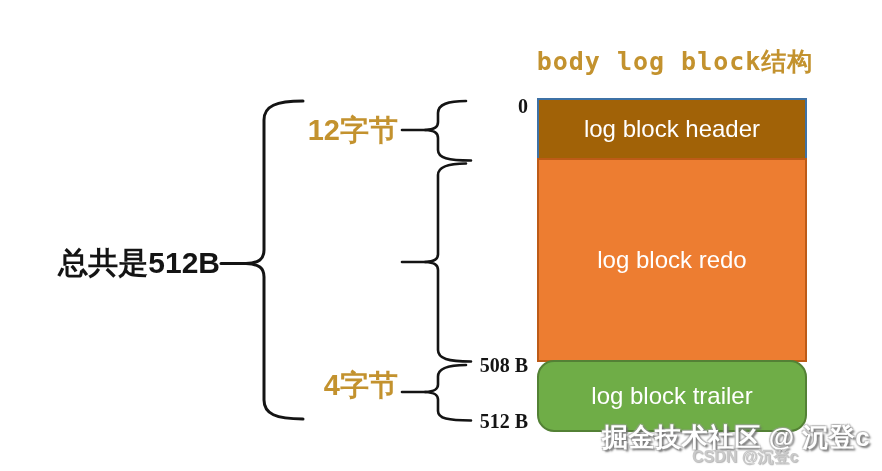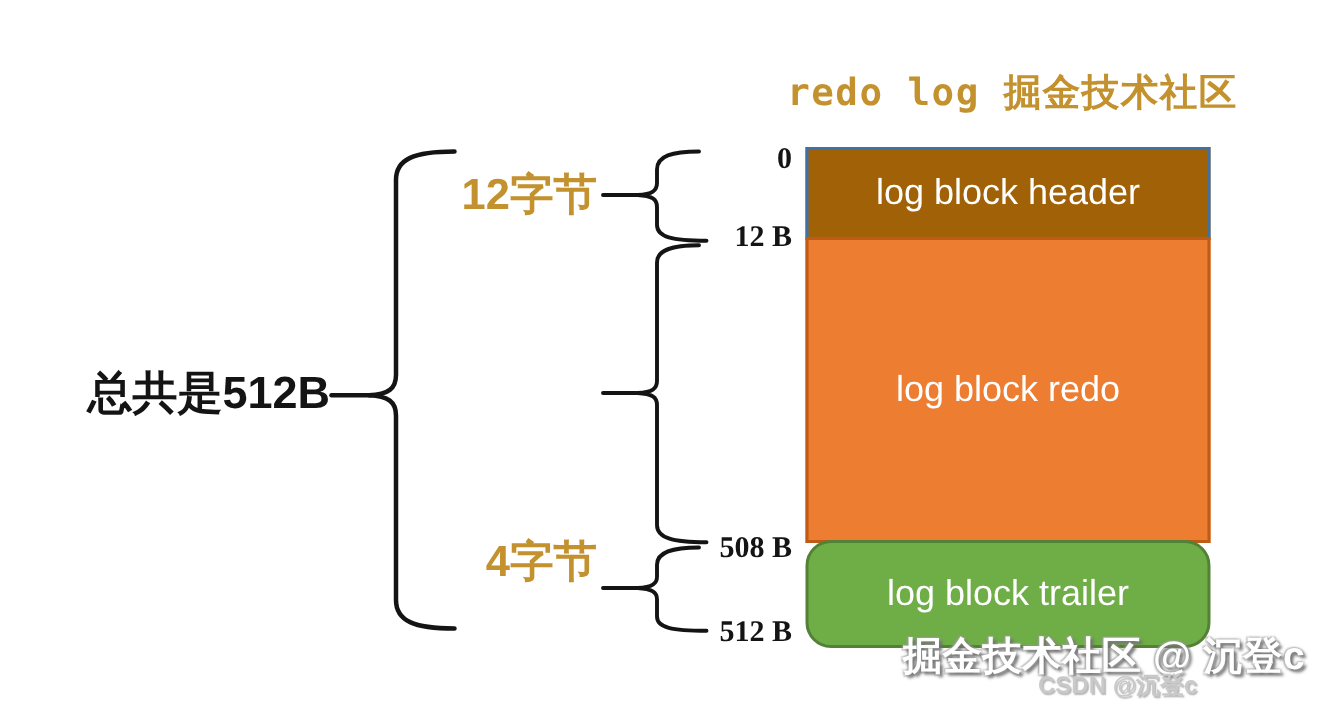--- a/index.html
+++ b/index.html
@@ -36,21 +36,21 @@
   .size-label {
     left: 238px; width: 160px;
     text-align: right;
     font-weight: bold;
     font-size: 29px;
     line-height: 34px;
     white-space: nowrap;
   }
   .size-label.seg0 { top: 113px; }
   .size-label.seg1 { top: 245px; }
-  .size-label.seg2 { top: 358px; }
+  .size-label.seg2 { top: 368px; }
 
   .marker {
     left: 420px; width: 108px;
     text-align: right;
     font-family: "Liberation Serif", serif;
     font-weight: bold;
     font-size: 20px;
     line-height: 24px;
     color: #141414;
     white-space: nowrap;
@@ -106,21 +106,21 @@
     color: #c9c9c9;
     white-space: nowrap;
     text-shadow: 1px 1px 1px rgba(150,150,150,0.7);
   }
 </style>
 </head>
 <body>
 
 <div class="stage">
 
-  <div class="abs title" style="color: rgb(195, 146, 46);">redo log 掘金技术社区</div>
+  <div class="abs title" style="color: rgb(195, 146, 46);">body log block结构</div>
 
   <div class="abs total-label">总共是512B</div>
 
   <div class="abs size-label seg0" style="color: rgb(195, 146, 46);">12字节</div>
   <div class="abs size-label seg2" style="color: rgb(195, 146, 46);">4字节</div>
 
   <svg class="abs braces-svg" width="882" height="471" viewBox="0 0 882 471">
 
     <path class="brace big" d="M 303 101
          C 276 101 264 106 264 120
@@ -153,21 +153,20 @@
          C 448 365 438 368 438 376.5
          L 438 384.5
          C 438 389 435 391.5 425 392
          C 435 392.5 438 395 438 399.5
          L 438 411
          C 438 418.5 448 420.5 471 420.5"></path>
     <line class="brace small" x1="402" y1="392" x2="426" y2="392"></line>
   </svg>
 
   <div class="abs marker m0">0</div>
-  <div class="abs marker m1">12 B</div>
   <div class="abs marker m2">508 B</div>
   <div class="abs marker m3">512 B</div>
 
   <div class="abs blocks">
     <div class="block b0" style="background-color: #a16207; border-color: rgb(62, 113, 165);">
       <span>log block header</span>
     </div>
     <div class="block b1" style="background-color: rgb(237, 125, 49); border-color: rgb(189, 91, 23);">
       <span>log block redo</span>
     </div>

